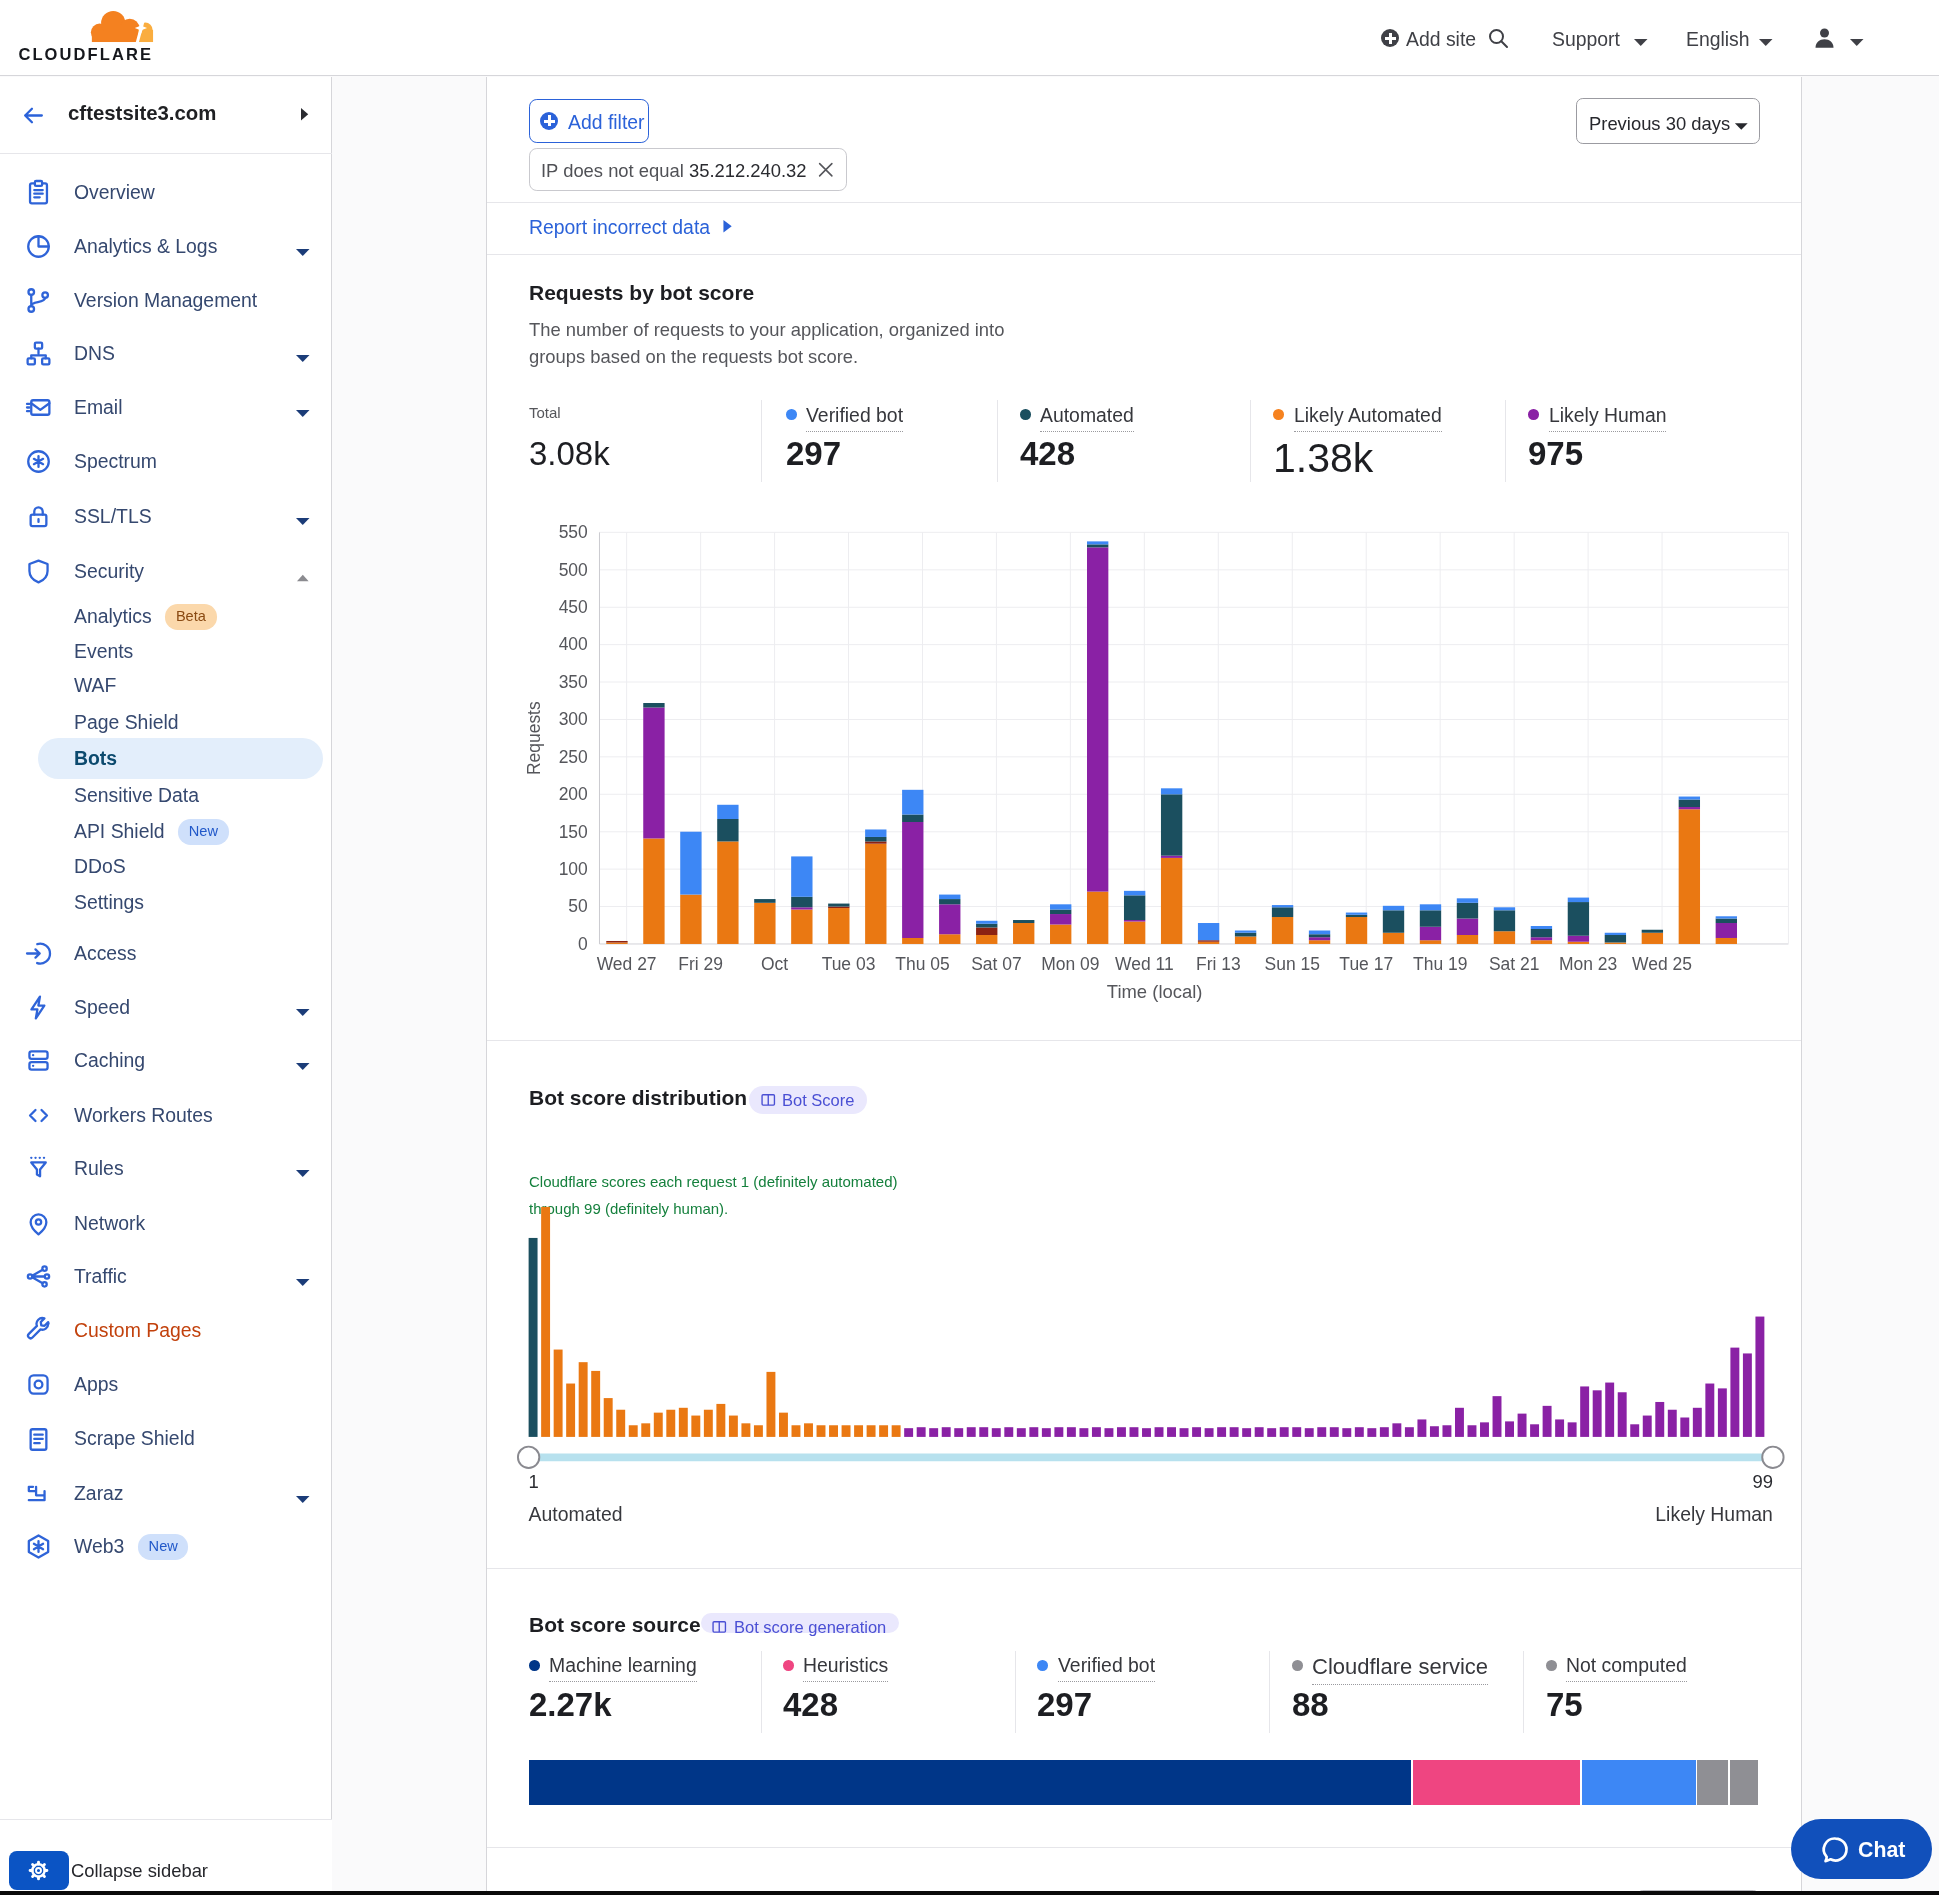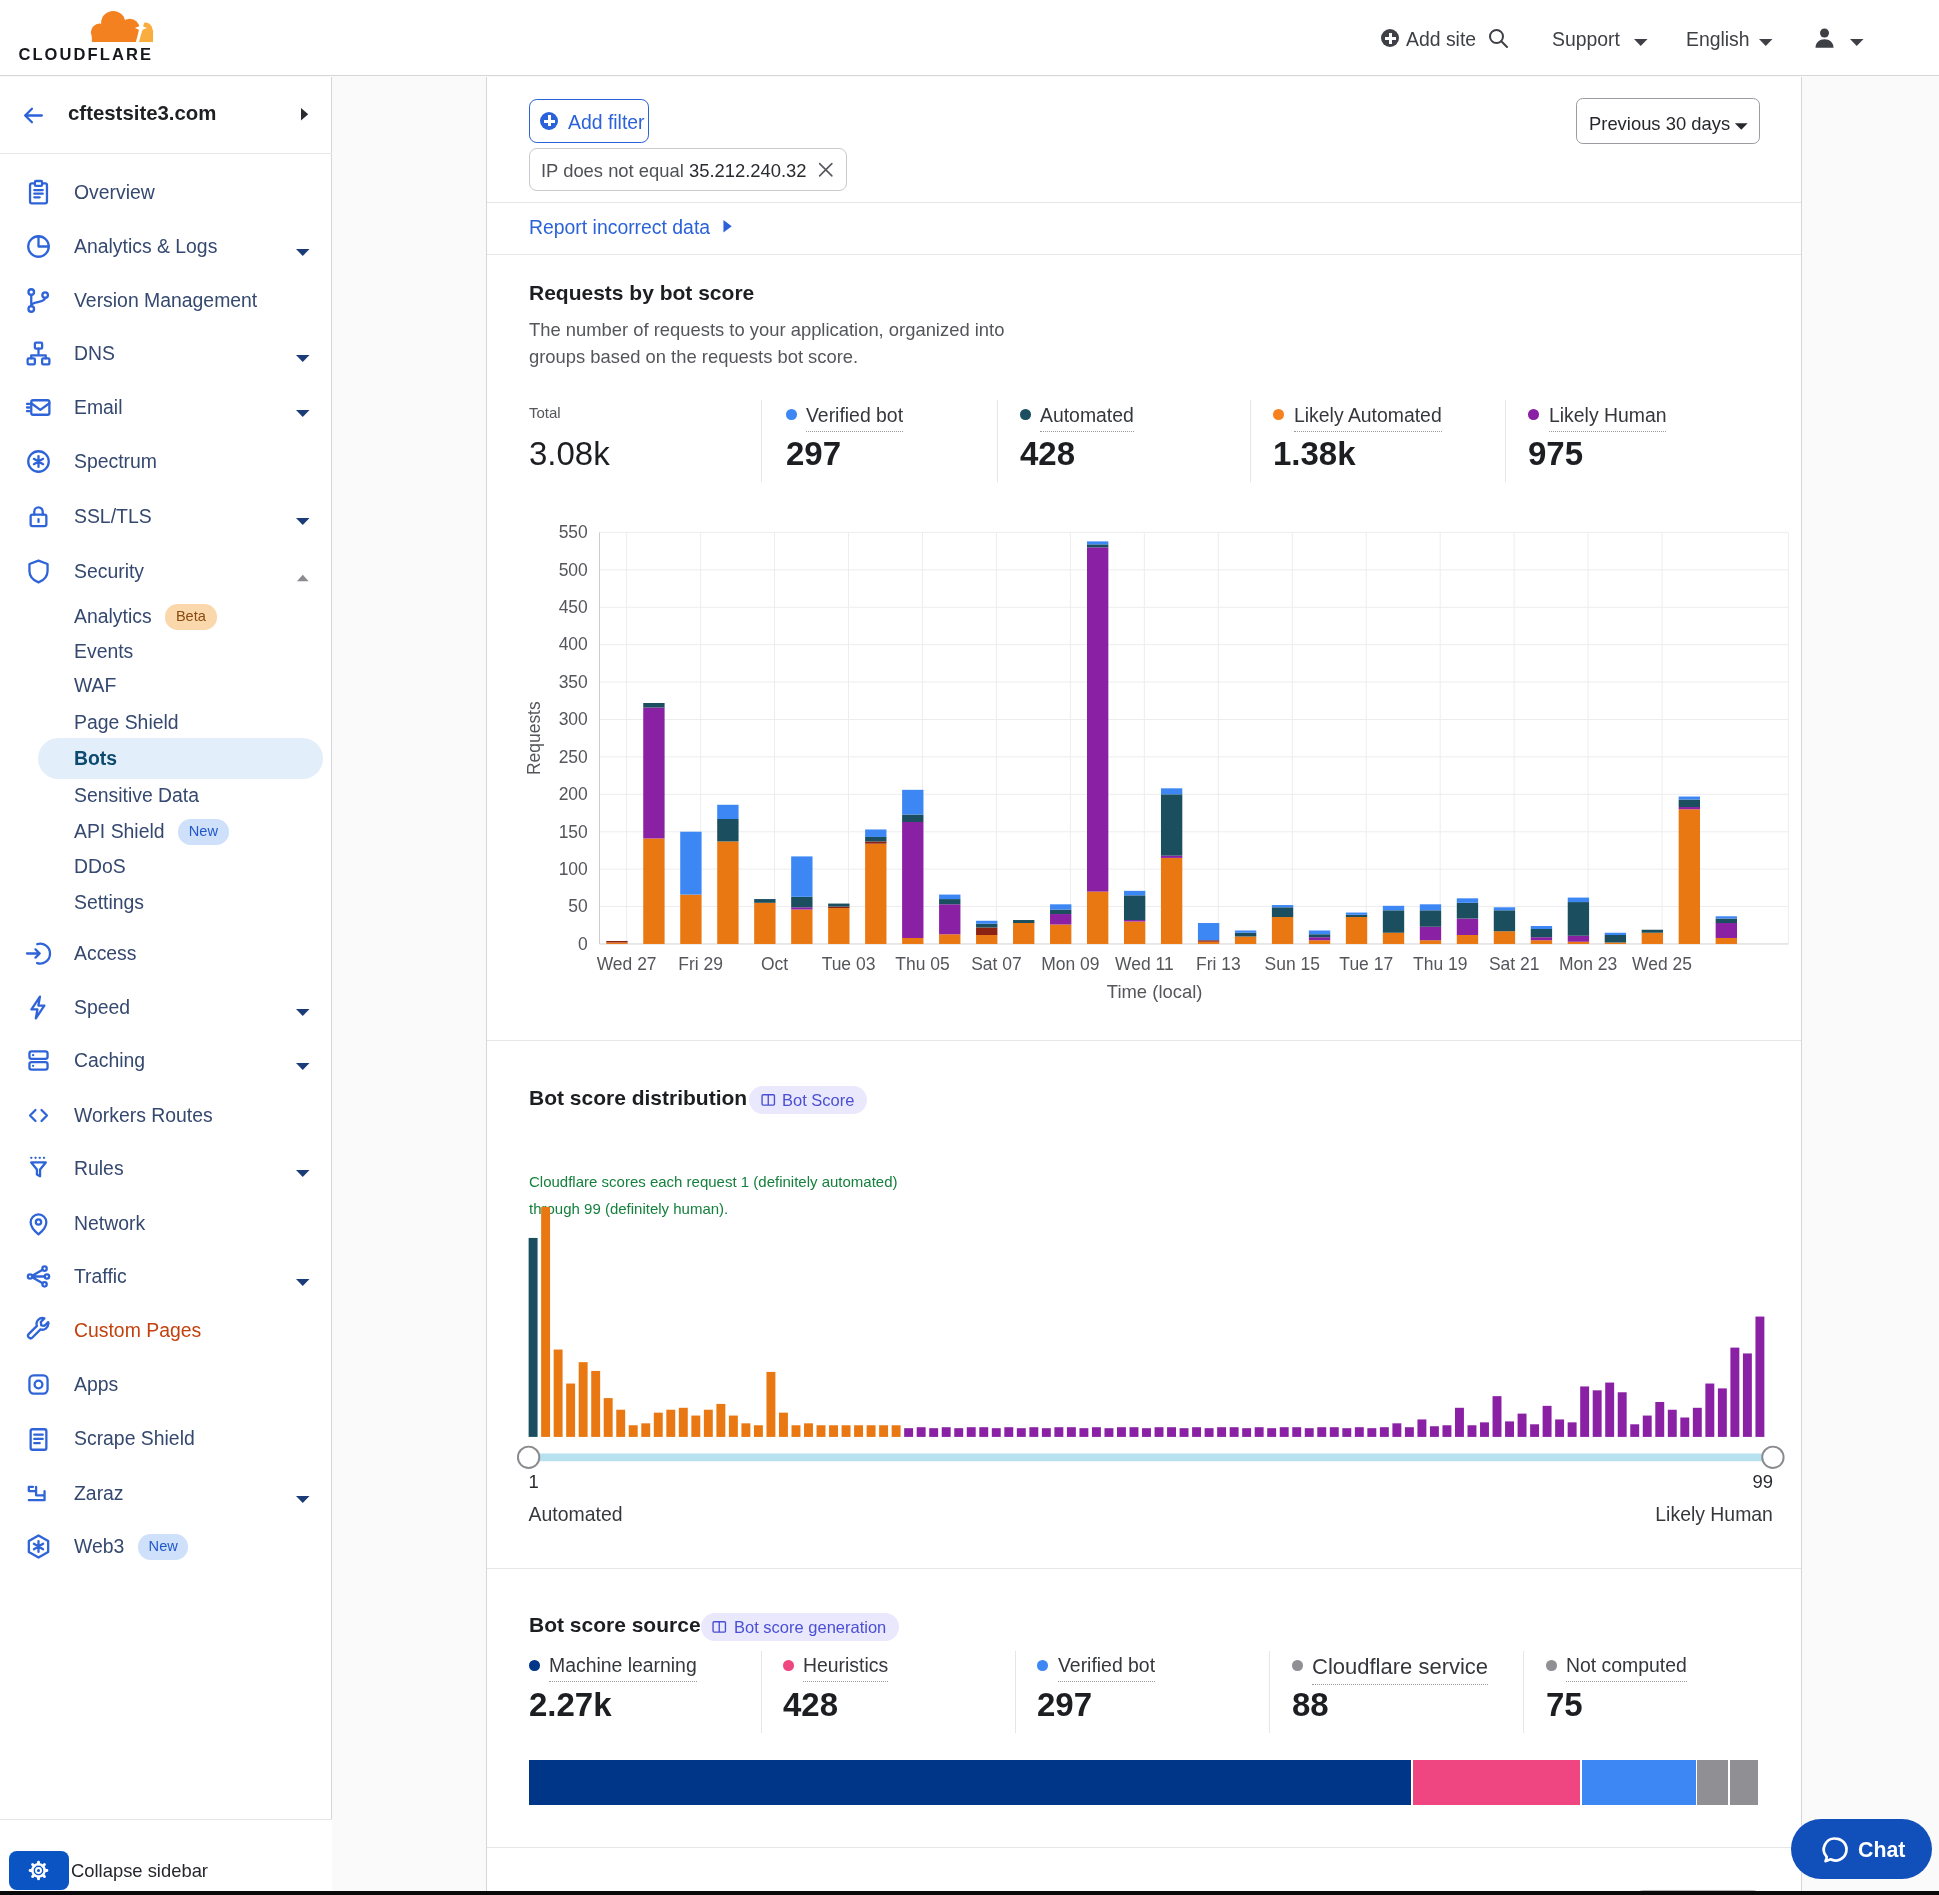--- a/index.html
+++ b/index.html
@@ -268,21 +268,21 @@
 <div class="abs" style="left:529px;top:404px;font-size:15px;color:#55565b">Total</div>
 <div class="abs" style="left:529px;top:435px;font-size:33px;font-weight:400;color:#1d1e22">3.08k</div>
 <div class="abs" style="left:786px;top:409px;width:10.7px;height:10.7px;border-radius:50%;background:#3d87f5"></div>
 <div class="abs dotl" style="left:806px;top:404px;font-size:19.4px;color:#36373c">Verified bot</div>
 <div class="abs" style="left:786px;top:435px;font-size:33px;font-weight:700;color:#1d1e22">297</div>
 <div class="abs" style="left:1020px;top:409px;width:10.7px;height:10.7px;border-radius:50%;background:#1b4f5f"></div>
 <div class="abs dotl" style="left:1040px;top:404px;font-size:19.4px;color:#36373c">Automated</div>
 <div class="abs" style="left:1020px;top:435px;font-size:33px;font-weight:700;color:#1d1e22">428</div>
 <div class="abs" style="left:1273px;top:409px;width:10.7px;height:10.7px;border-radius:50%;background:#f6821f"></div>
 <div class="abs dotl" style="left:1294px;top:404px;font-size:19.4px;color:#36373c">Likely Automated</div>
-<div class="abs" style="left:1273px;top:435px;font-size:33px;font-weight:700;color:#1d1e22">1.38k</div>
+<div class="abs" style="left:1273px;top:435px;font-size:41px;font-weight:400;color:#1d1e22">1.38k</div>
 <div class="abs" style="left:1528px;top:409px;width:10.7px;height:10.7px;border-radius:50%;background:#8a21a5"></div>
 <div class="abs dotl" style="left:1549px;top:404px;font-size:19.4px;color:#36373c">Likely Human</div>
 <div class="abs" style="left:1528px;top:435px;font-size:33px;font-weight:700;color:#1d1e22">975</div>
 <div class="abs" style="left:761px;top:400px;width:1px;height:82px;background:#e6e6ea"></div>
 <div class="abs" style="left:997px;top:400px;width:1px;height:82px;background:#e6e6ea"></div>
 <div class="abs" style="left:1250px;top:400px;width:1px;height:82px;background:#e6e6ea"></div>
 <div class="abs" style="left:1505px;top:400px;width:1px;height:82px;background:#e6e6ea"></div>
 <svg style="position:absolute;left:514px;top:514px" width="1291" height="495" viewBox="0 0 1330 510">
     <line x1="88" y1="443.0" x2="1313" y2="443.0" stroke="#d2d2d7" stroke-width="1"></line>
     <text x="76" y="449.0" text-anchor="end" font-size="18" fill="#55565b">0</text>
@@ -556,21 +556,21 @@
     <rect x="1279.00" y="117.0" width="9.2" height="124" fill="#8a21a5"></rect>
     <rect x="15" y="258" width="1282" height="8" rx="4" fill="#b7e1ee"></rect>
     <circle cx="15" cy="262" r="11" fill="#fff" stroke="#8a8a90" stroke-width="2"></circle>
     <circle cx="1297" cy="262" r="11" fill="#fff" stroke="#8a8a90" stroke-width="2"></circle>
     <text x="15" y="294" font-size="19" fill="#2a2b30">1</text>
     <text x="1297" y="294" text-anchor="end" font-size="19" fill="#2a2b30">99</text>
     <text x="15" y="328" font-size="20" fill="#37383d">Automated</text>
     <text x="1297" y="328" text-anchor="end" font-size="20" fill="#37383d">Likely Human</text>
   </svg>
 <div class="abs" style="left:529px;top:1613px;font-size:21px;font-weight:700;color:#1d1e22">Bot score source</div>
-<div class="abs" style="left:701px;top:1613px;height:28px;background:#eae8fd;border-radius:14.6px;font-size:16.5px;color:#4a4fd4;line-height:28px;padding:0 12.6px 0 33px">Bot score generation</div>
+<div class="abs" style="left:701px;top:1613px;height:20px;background:#eae8fd;border-radius:14.6px;font-size:16.5px;color:#4a4fd4;line-height:28px;padding:0 12.6px 0 33px">Bot score generation</div>
 <svg class="abs" style="left:711px;top:1619px" width="16.5" height="16.5" viewBox="0 0 24 24" fill="none" stroke="#4a4fd4" stroke-width="2">
     <rect x="3" y="4" width="18" height="15" rx="1.5"></rect>
     <path d="M12 4v15"></path>
   </svg>
 <div class="abs" style="left:529px;top:1660px;width:10.7px;height:10.7px;border-radius:50%;background:#003688"></div>
 <div class="abs dotl" style="left:549px;top:1654px;font-size:19.4px;color:#36373c">Machine learning</div>
 <div class="abs" style="left:529px;top:1686px;font-size:33px;font-weight:700;color:#1d1e22">2.27k</div>
 <div class="abs" style="left:783px;top:1660px;width:10.7px;height:10.7px;border-radius:50%;background:#ef4581"></div>
 <div class="abs dotl" style="left:803px;top:1654px;font-size:19.4px;color:#36373c">Heuristics</div>
 <div class="abs" style="left:783px;top:1686px;font-size:33px;font-weight:700;color:#1d1e22">428</div>

